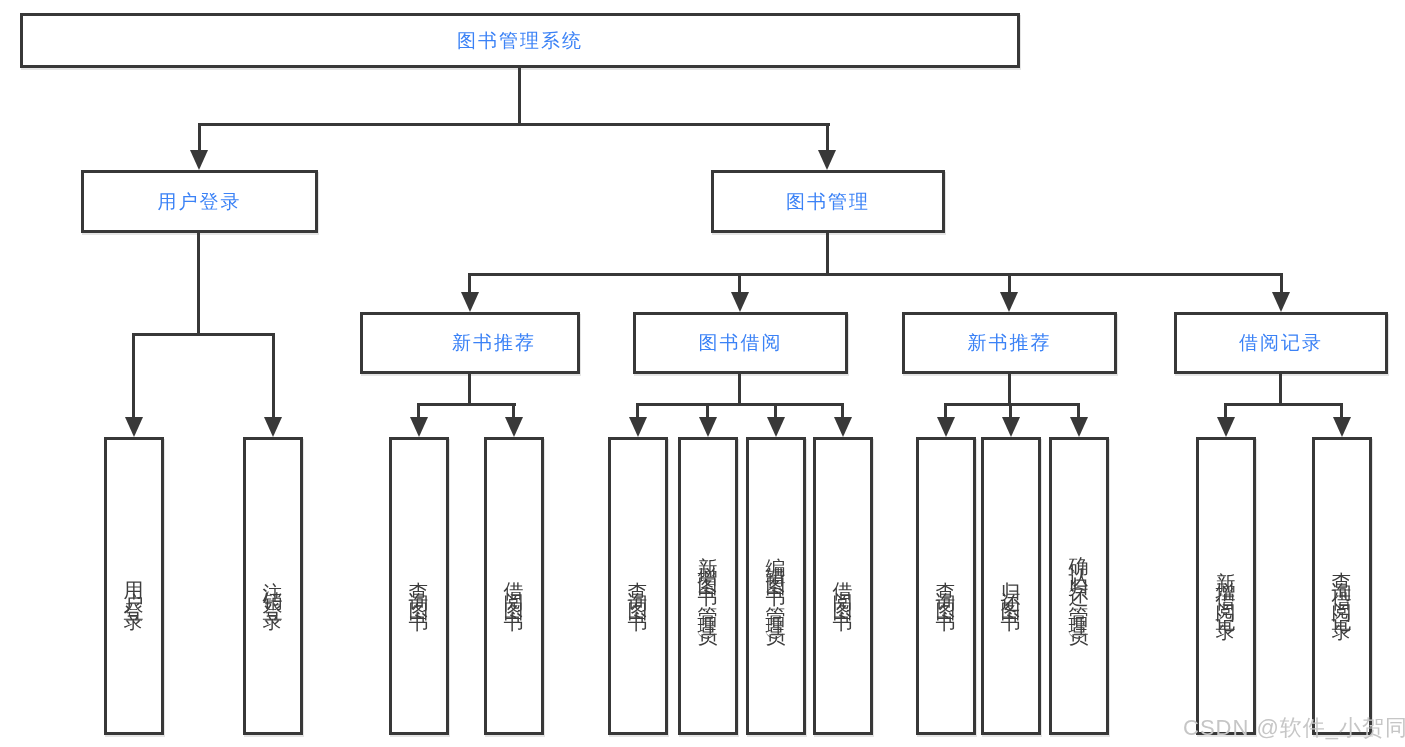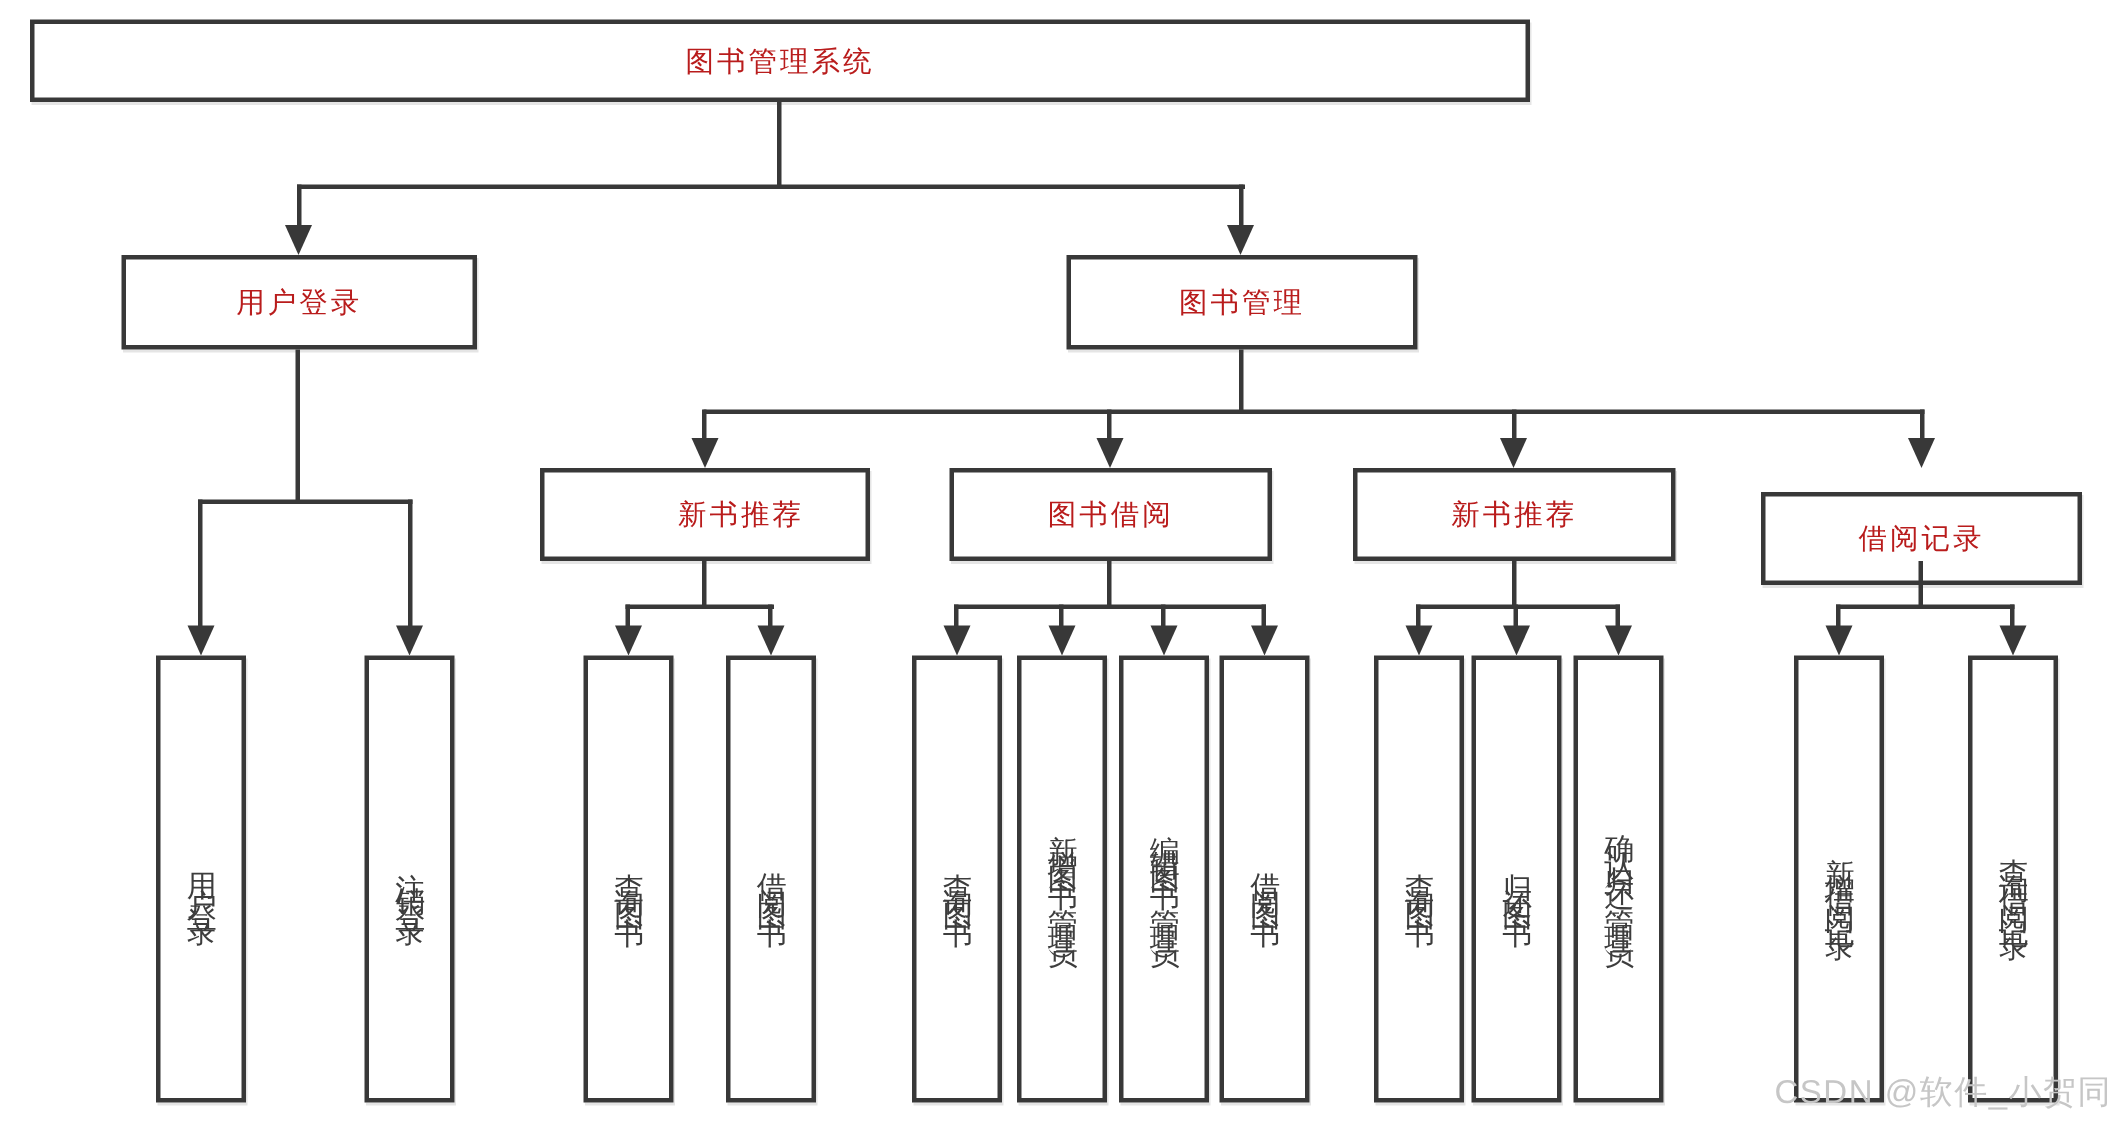--- a/index.html
+++ b/index.html
@@ -16,21 +16,21 @@
     box-sizing: border-box;
     border: 3px solid #383838;
     background: #ffffff;
     display: flex;
     align-items: center;
     justify-content: center;
     box-shadow: 1px 2px 0 rgba(0,0,0,0.10);
   }
   .node span {
     font-size: 19px;
-    color: #b91c1c;
+    color: #3b82f6;
     letter-spacing: 2px;
     white-space: nowrap;
   }
   .leaf span {
     writing-mode: vertical-rl;
     text-orientation: mixed;
     font-size: 20px;
     color: #3d3d3d;
     letter-spacing: 10px;
     line-height: 1;
@@ -99,21 +99,21 @@
 
   <div class="node" style="left:360px; top:312px; width:220px; height:62px;padding-left:48px;">
     <span>新书推荐</span>
   </div>
   <div class="node" style="left:633px; top:312px; width:215px; height:62px;align-items:center;">
     <span>图书借阅</span>
   </div>
   <div class="node" style="left:902px; top:312px; width:215px; height:62px;">
     <span>新书推荐</span>
   </div>
-  <div class="node" style="left:1174px; top:312px; width:214px; height:62px;margin-top:16px;">
+  <div class="node" style="left:1174px; top:312px; width:214px; height:62px;">
     <span>借阅记录</span>
   </div>
 
   <div class="vline" style="left:468px; top:374px; height:32px;"></div>
   <div class="hline" style="left:417px; top:403px; width:99px;"></div>
   <div class="vline" style="left:417px; top:403px; height:16px;"></div>
   <div class="arrow" style="left:410px; top:417px;"></div>
   <div class="vline" style="left:512px; top:403px; height:16px;"></div>
   <div class="arrow" style="left:505px; top:417px;"></div>
 

